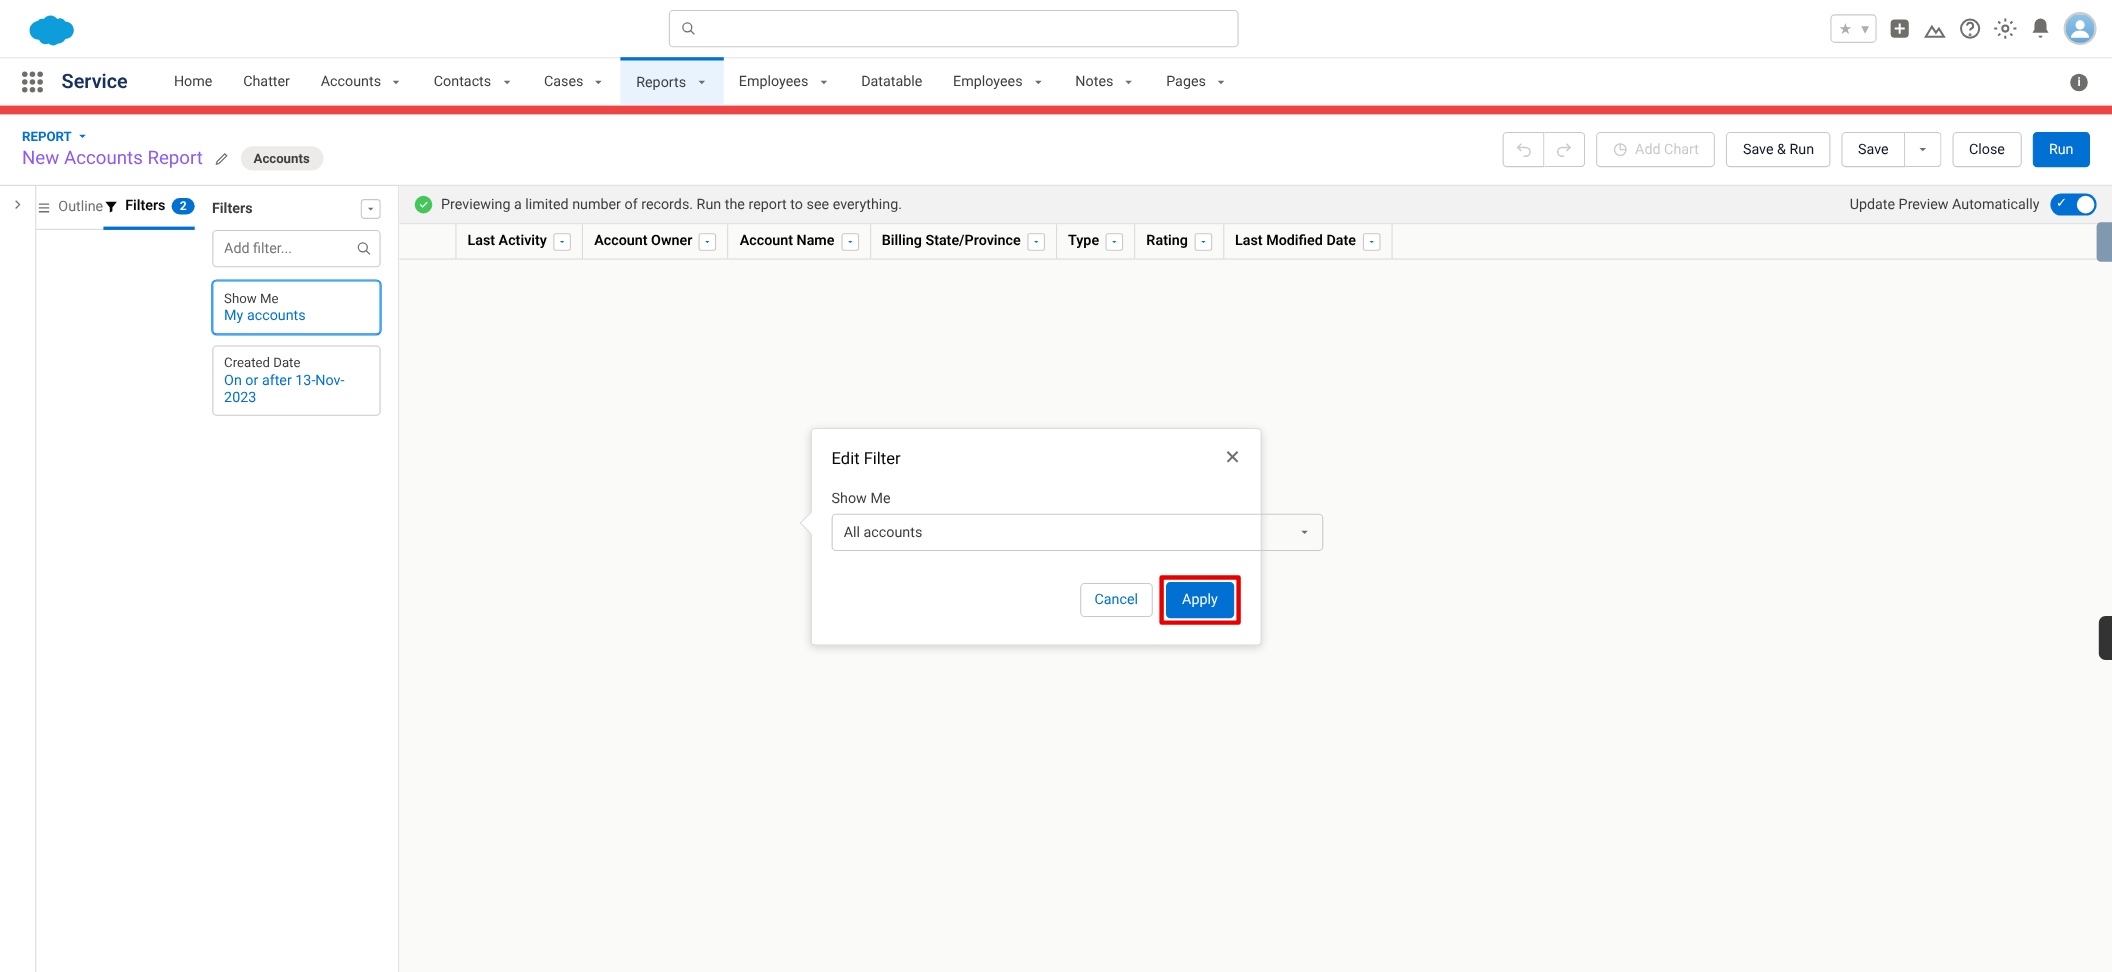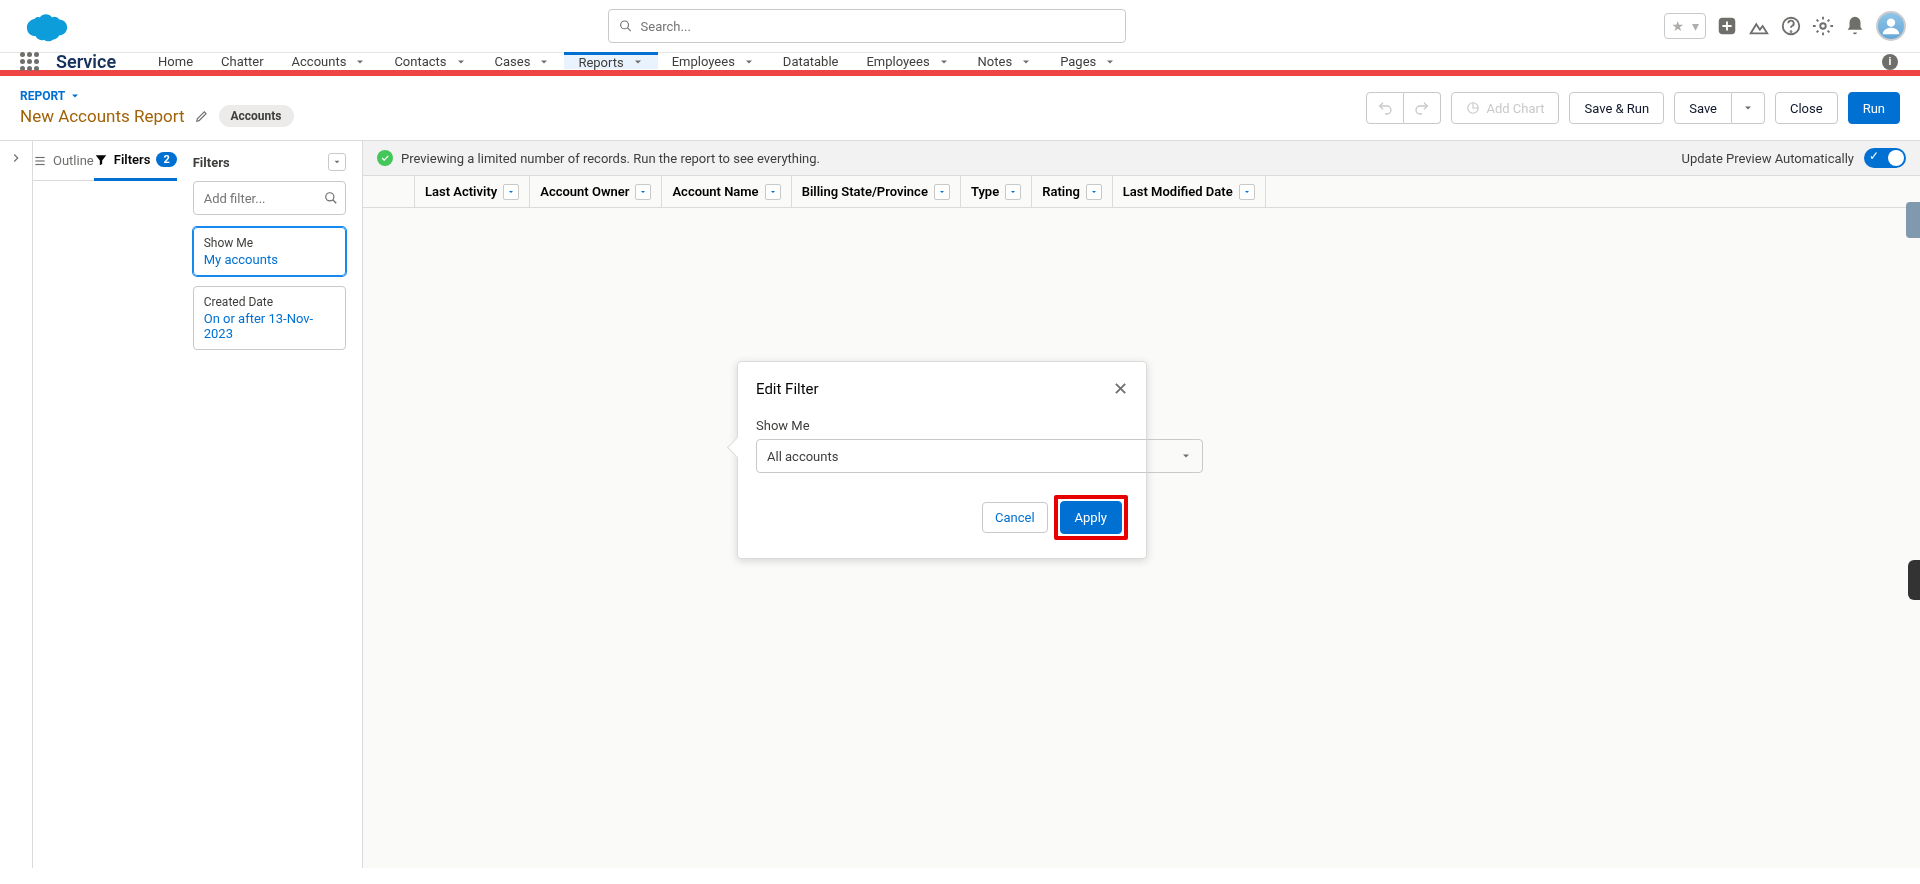--- a/index.html
+++ b/index.html
@@ -12,36 +12,36 @@
   .search-box { width: 518px; height: 34px; border: 1px solid #c9c9c9; border-radius: 4px; display: flex; align-items: center; padding: 0 10px; background: #fff; }
   .search-box svg { width: 14px; height: 14px; color: #706e6b; margin-right: 8px; }
   .search-box input { border: none; outline: none; width: 100%; font-size: 13px; }
   .header-icons { display: flex; align-items: center; gap: 10px; color: #706e6b; }
   .header-icon { width: 22px; height: 22px; display: flex; align-items: center; justify-content: center; color: #706e6b; }
   .avatar { width: 30px; height: 30px; border-radius: 50%; background: linear-gradient(#8ec5e8,#66a6d8); border:2px solid #ccc; display:flex;align-items:center;justify-content:center;}
   .favorite-pill{border:1px solid #c9c9c9;border-radius:4px;display:flex;align-items:center;height:26px;padding:0 2px;}
   .favorite-pill span{padding:0 4px;font-size:14px;color:#b0adab;}
 
   
-  .nav-bar { height: 24px; border-top:1px solid #e5e5e5; border-bottom: 6px solid #ef4444; display: flex; align-items:center; padding:0 12px; }
+  .nav-bar { height: 52px; border-top:1px solid #e5e5e5; border-bottom: 8px solid #ef4444; display: flex; align-items:center; padding:0 12px; }
   .app-launcher { width:20px;height:20px;display:grid;grid-template-columns:repeat(3,5px);grid-template-rows:repeat(3,5px);gap:2px;margin:0 16px 0 8px;}
   .app-launcher div{background:#706e6b;border-radius:50%;}
   .app-name { font-size: 18px; font-weight:600; color:#16325c; margin-right:28px;}
   .nav-items { display:flex; height:100%;}
   .nav-item { display:flex; align-items:center; padding:0 14px; font-size:13px; color:#3e3e3c; gap:8px; cursor:pointer; height:100%;}
   .nav-item.active { background:#e8f3fe; border-top:3px solid #0070d2; margin-top:-1px;}
   .chev { width:12px;height:12px; }
   .nav-info{margin-left:auto;margin-right:10px;width:16px;height:16px;border-radius:50%;background:#706e6b;color:#fff;display:flex;align-items:center;justify-content:center;font-size:11px;font-weight:bold;}
 
   
   .report-bar { height:65px; border-bottom:1px solid #dddbda; display:flex; align-items:center; padding:0 20px; justify-content:space-between;}
   .rb-left { display:flex; flex-direction:column; gap:2px;}
   .rb-tag { font-size:12px; font-weight:700; color:#0070d2; display:flex;align-items:center;gap:4px;}
   .rb-title-row{display:flex;align-items:center;gap:10px;}
-  .rb-title { font-size:17px; color:#a16207;}
+  .rb-title { font-size:17px; color:#8b5cf6;}
   .edit-pencil{width:14px;height:14px;color:#706e6b;}
   .pill { background:#ecebea; border-radius:14px; padding:4px 12px; font-size:12px; font-weight:700; color:#3e3e3c;}
   .rb-right{display:flex;gap:10px;align-items:center;}
   .btn{height:32px;border:1px solid #c9c9c9;background:#fff;border-radius:4px;padding:0 14px;font-size:13px;color:#0f172a;display:flex;align-items:center;gap:6px;}
   .btn.primary{background:#0070d2;color:#fff;border-color:#0070d2;}
   .btn.disabled{color:#c9c9c9;}
   .btn-group{display:flex;}
   .btn-group .btn{border-radius:0;}
   .btn-group .btn:first-child{border-radius:4px 0 0 4px;}
   .btn-group .btn:last-child{border-radius:0 4px 4px 0;border-left:none;}
@@ -105,21 +105,20 @@
 <div class="global-header">
   <svg class="cloud-logo" viewBox="0 0 64 40">
       <path fill="#0d9dda" d="M22 8c4-6 13-6 17 0 3-2 8-1 10 3 6 0 11 5 11 11s-5 11-11 11c-1 3-5 6-9 6-3 3-9 3-12 0-4 2-10 0-12-5-7 0-12-5-12-12 0-6 5-11 11-12 1-2 4-3 7-2z"></path>
     </svg>
   <div class="search-wrap">
     <div class="search-box">
       <svg viewBox="0 0 24 24" fill="none" stroke="currentColor" stroke-width="2">
           <circle cx="10" cy="10" r="7"></circle>
           <line x1="21" y1="21" x2="15" y2="15"></line>
         </svg>
-      <input placeholder="Search..." style="">
     </div>
   </div>
   <div class="header-icons">
     <div class="favorite-pill">
         <span>★</span>
         <span>▾</span>
       </div>
     <div class="header-icon">
         <svg viewBox="0 0 24 24" fill="#706e6b">
           <rect x="3" y="3" width="18" height="18" rx="4"></rect>

